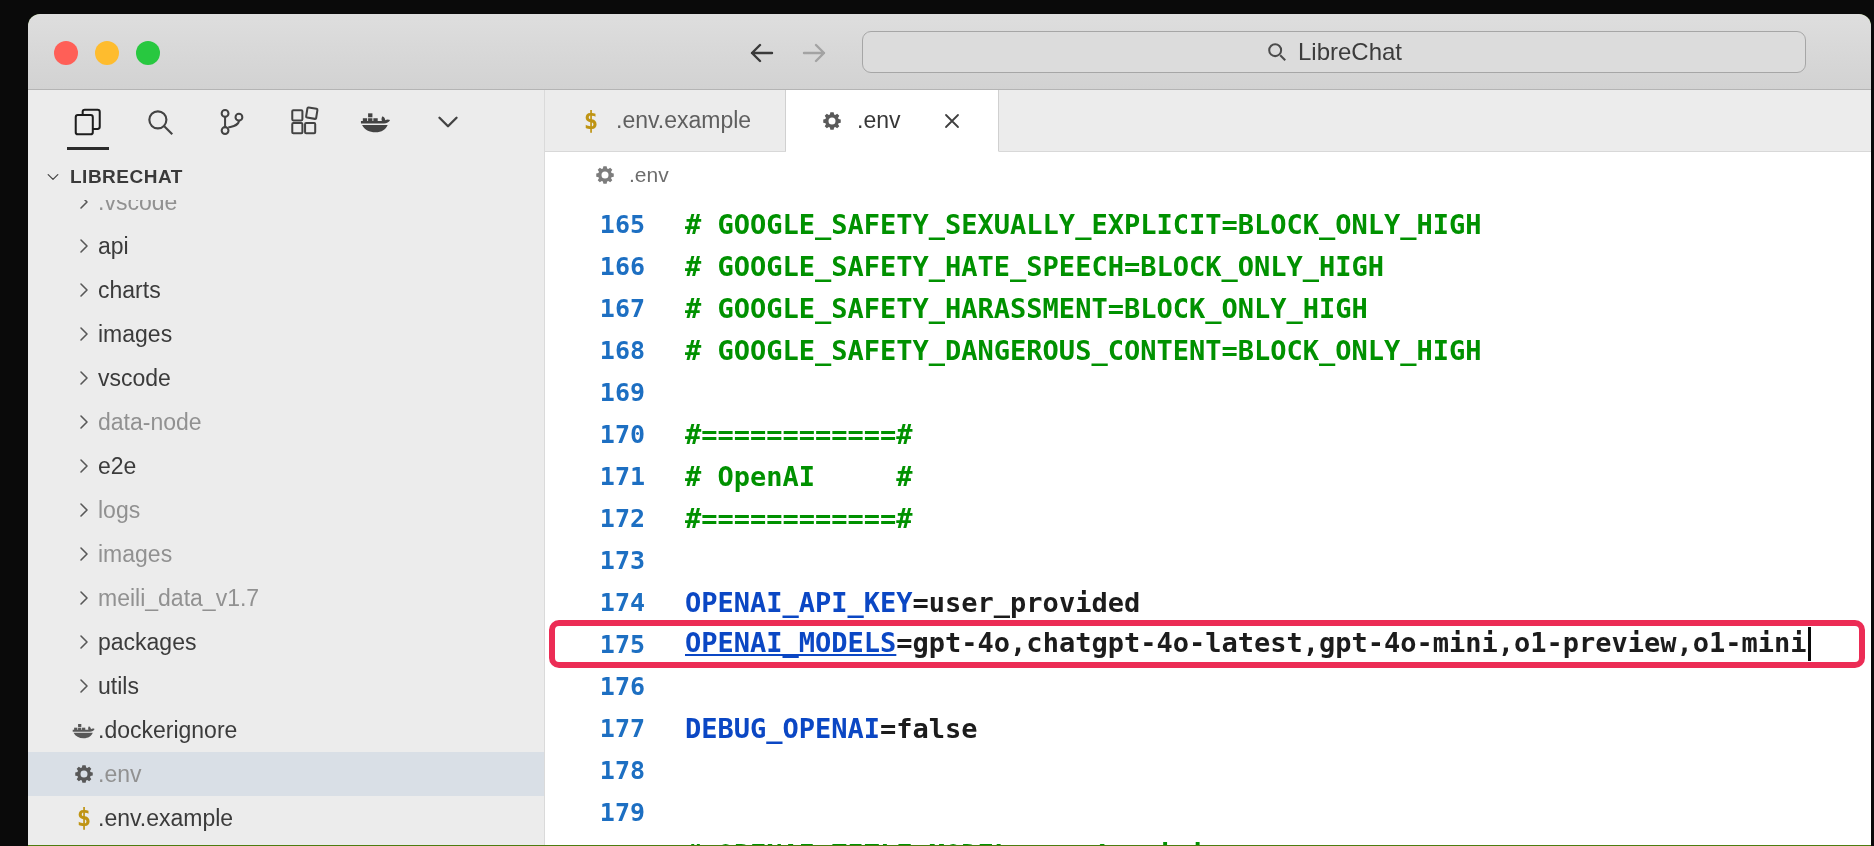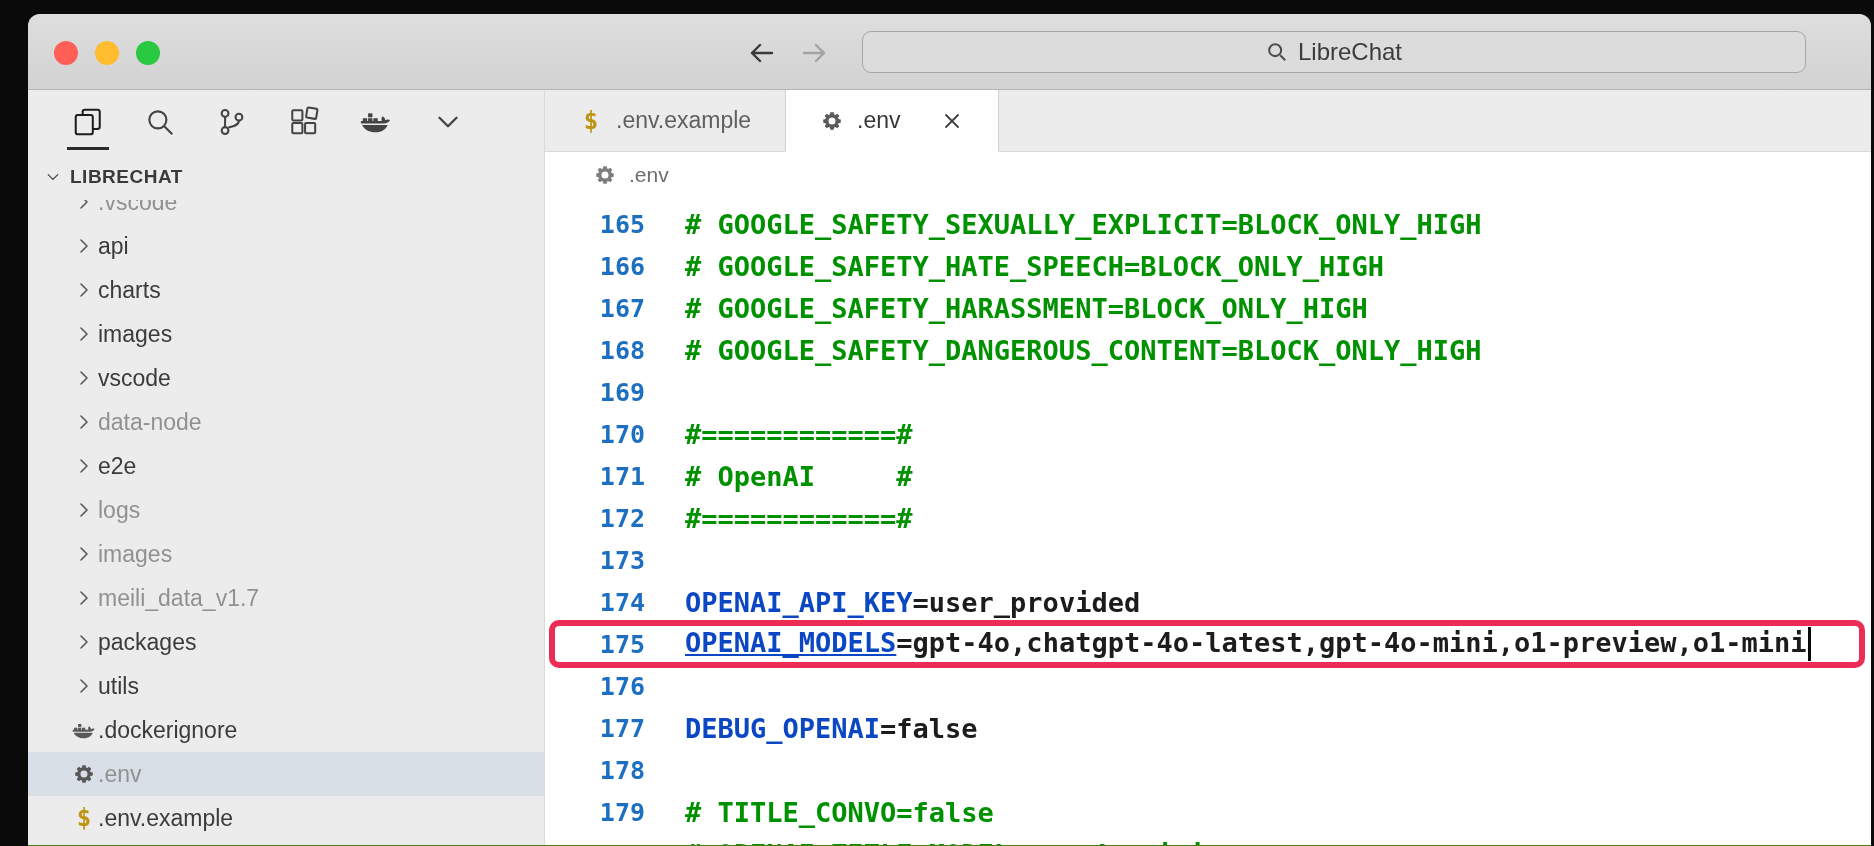--- a/index.html
+++ b/index.html
@@ -362,21 +362,20 @@
           <div class="code-line">
             <span class="gutter">177</span>
             <span class="code-text"><span class="tok-key">DEBUG_OPENAI</span><span class="tok-plain">=false</span></span>
           </div>
           <div class="code-line">
             <span class="gutter">178</span>
             <span class="code-text"></span>
           </div>
           <div class="code-line">
             <span class="gutter">179</span>
-            <span class="code-text"><span class="tok-comment"># TITLE_CONVO=false</span></span>
           </div>
           <div class="code-line">
             <span class="gutter">180</span>
             <span class="code-text"><span class="tok-comment"># OPENAI_TITLE_MODEL=gpt-4o-mini</span></span>
           </div>
         </div>
     </div>
   </div>
 
 </div>

